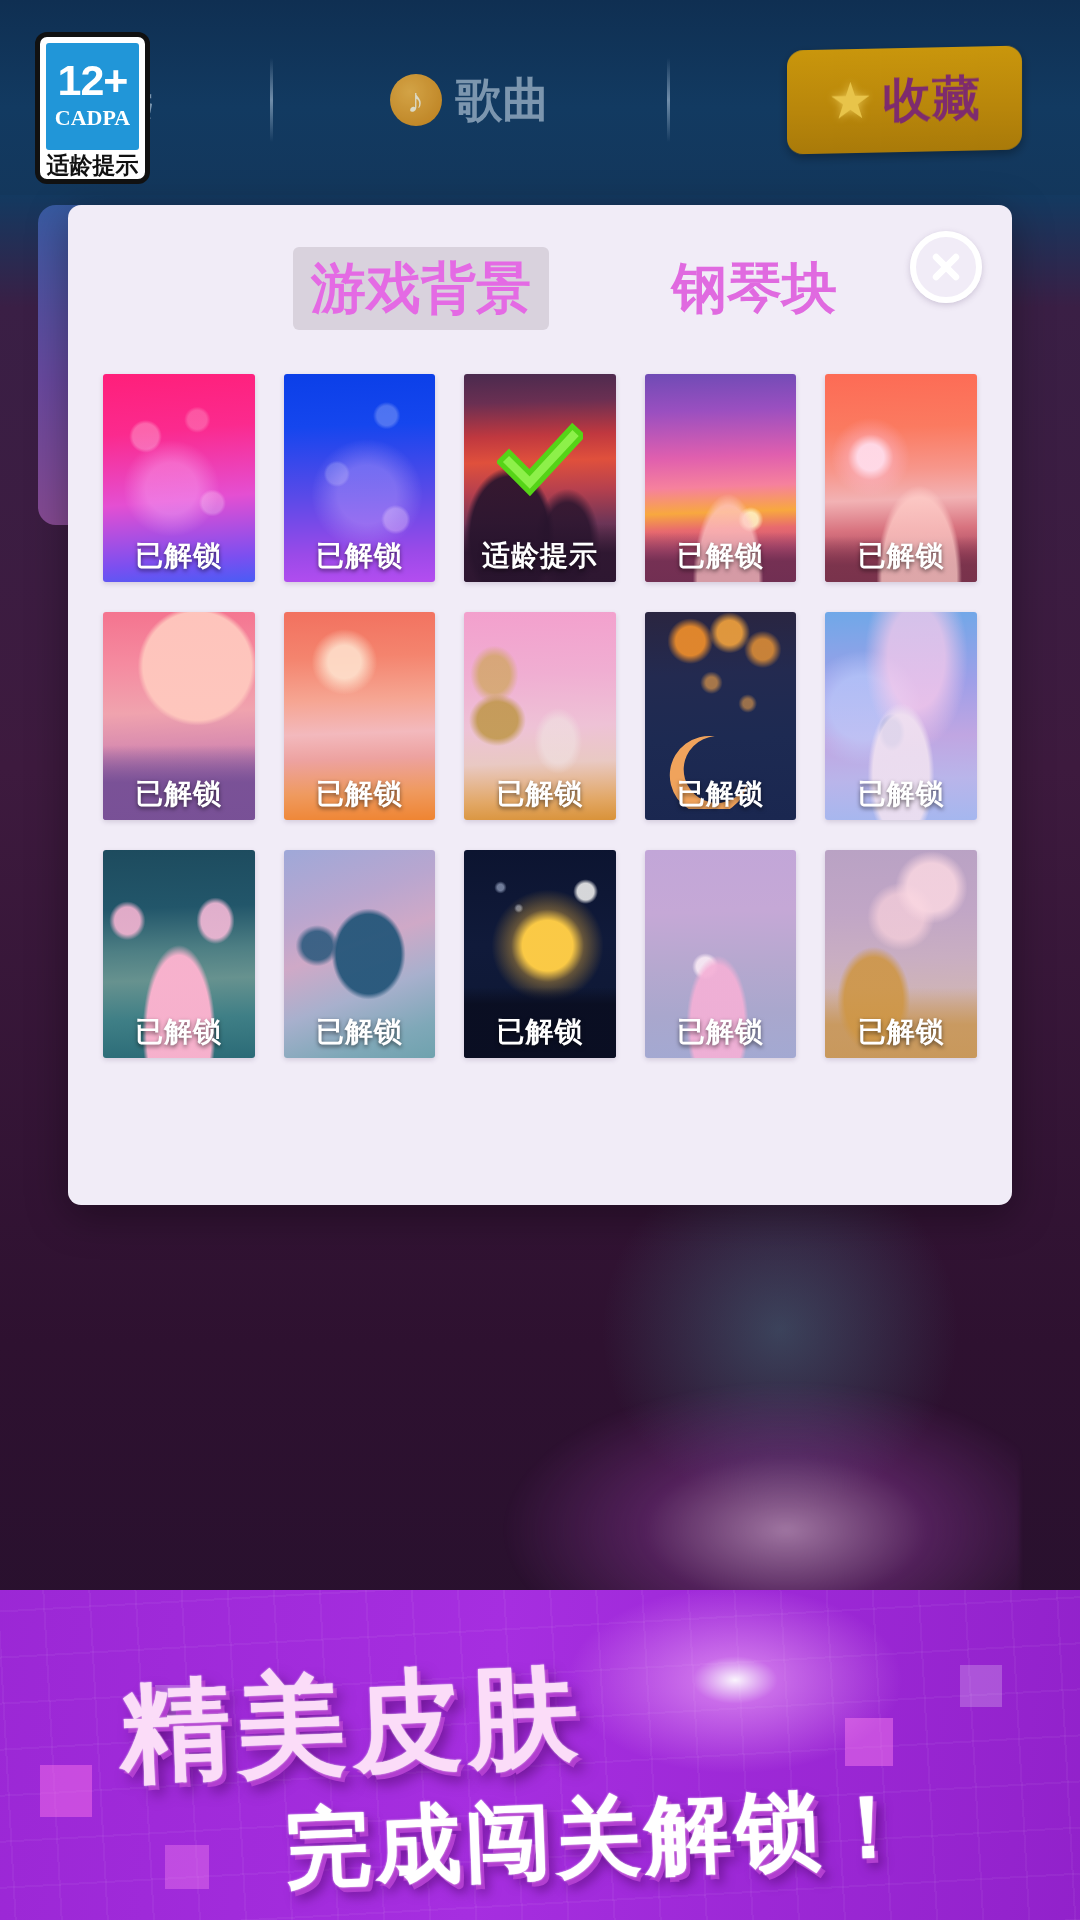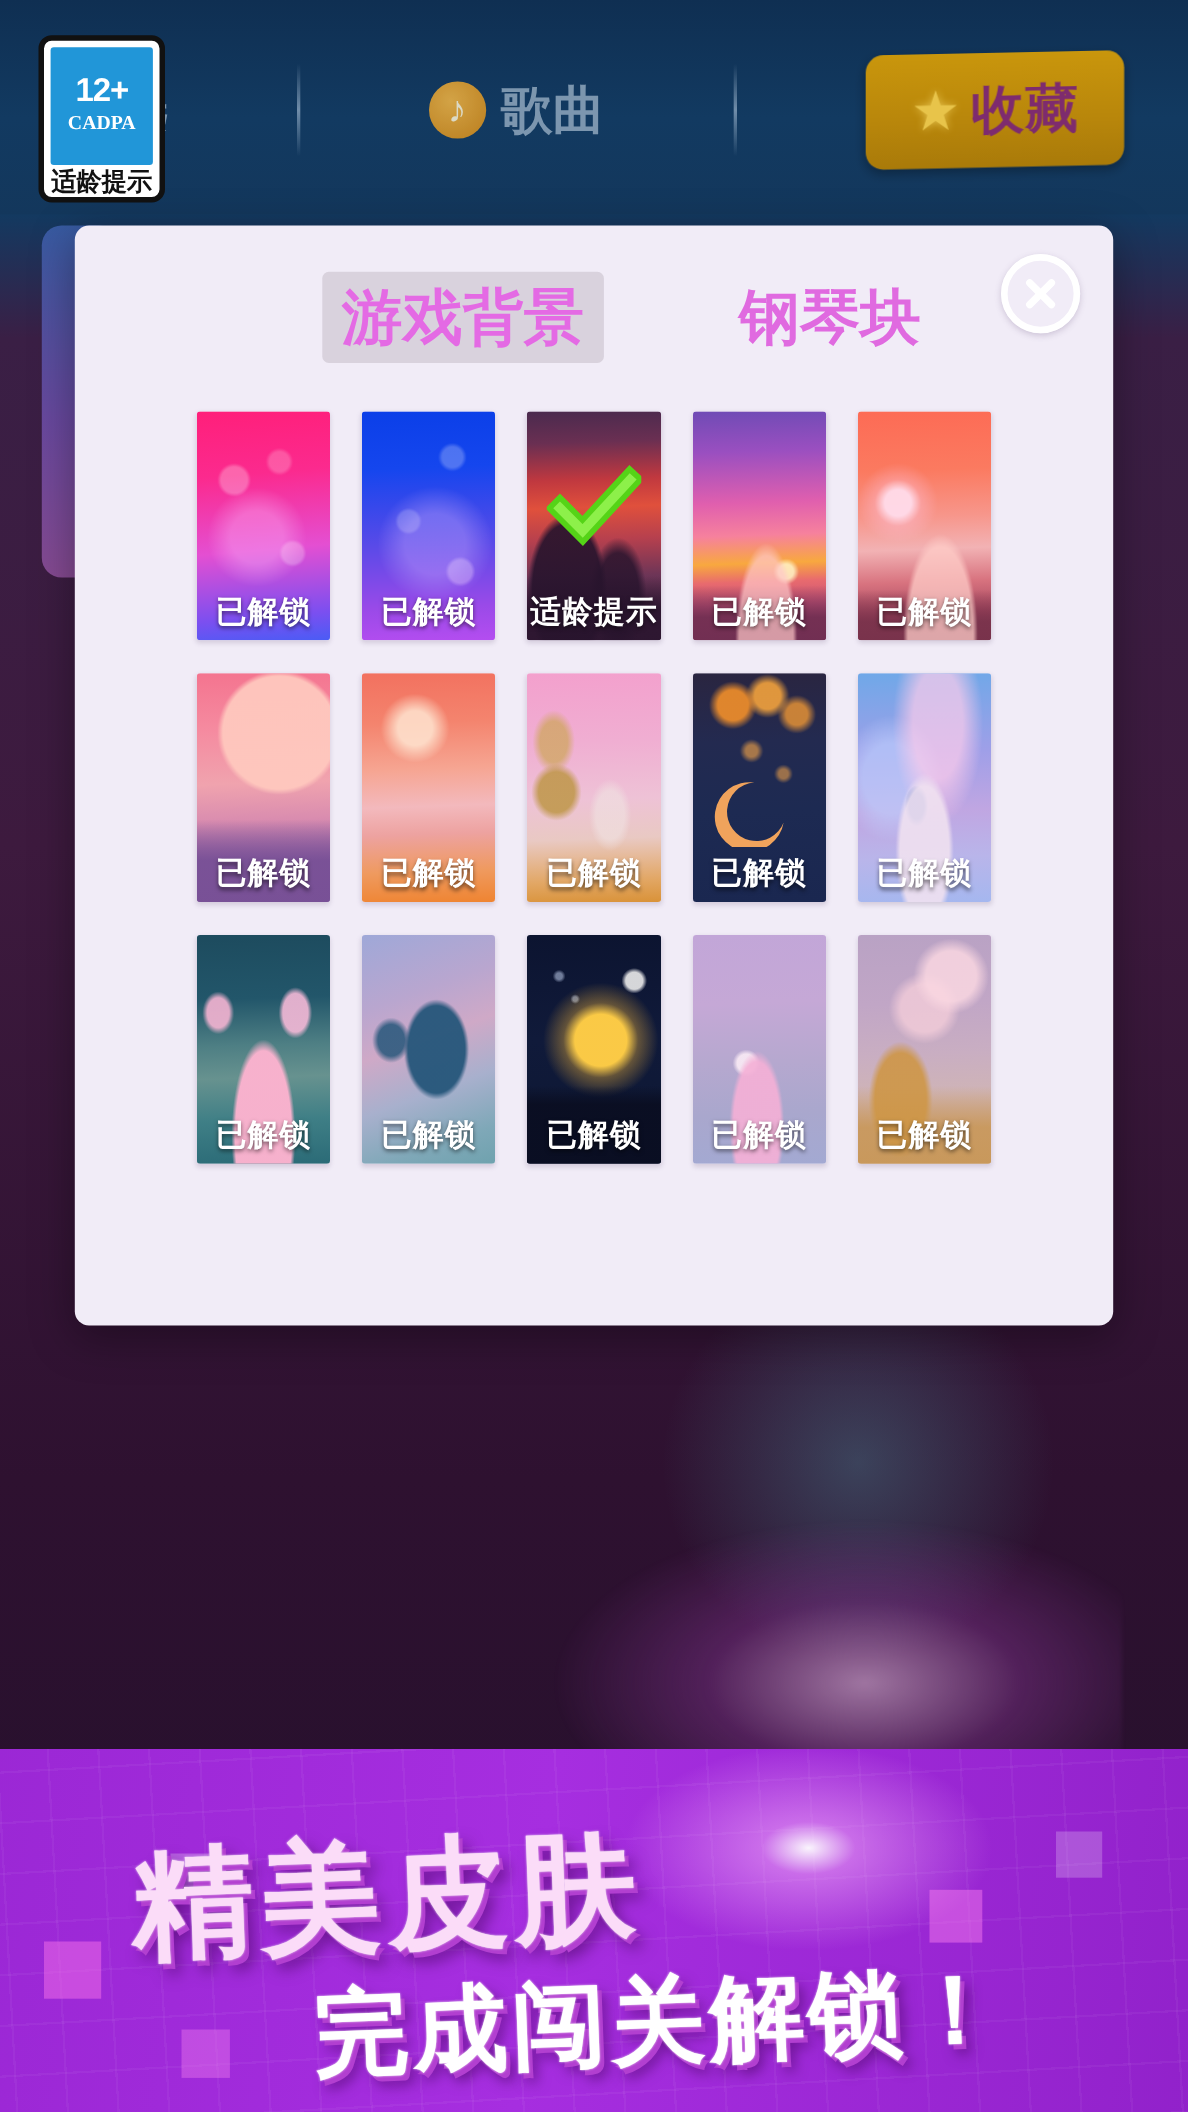--- a/index.html
+++ b/index.html
@@ -73,22 +73,22 @@
     position:absolute; left:35px; top:32px; width:115px; height:152px;
     background:#ffffff; border:5px solid #111; border-radius:12px;
     display:flex; flex-direction:column; align-items:center;
     padding:6px 6px 2px 6px; z-index:60;
   }
   .age-blue{
     width:100%; flex:1; background:#2196d8; border-radius:3px;
     display:flex; flex-direction:column; align-items:center; justify-content:center;
     padding-bottom:2px;
   }
-  .age-num{ color:#fff; font-size:30px; font-weight:700; line-height:.95; letter-spacing:-1px;}
-  .age-org{ color:#fff; font-family:"Liberation Serif","DejaVu Serif",serif; font-size:18px; font-weight:700; margin-top:4px;}
+  .age-num{ color:#fff; font-size:43px; font-weight:700; line-height:.95; letter-spacing:-1px;}
+  .age-org{ color:#fff; font-family:"Liberation Serif","DejaVu Serif",serif; font-size:22px; font-weight:700; margin-top:4px;}
   .age-cn{ color:#111; font-size:23px; font-weight:700; line-height:1; margin-top:4px;}
 
   
   .modal{
     position:absolute; left:68px; top:205px; width:944px; height:1000px;
     background:#f1ecf7; border-radius:13px;
     box-shadow:0 10px 40px rgba(0,0,0,.35);
     z-index:40;
   }
   .close-btn{
@@ -104,21 +104,21 @@
     display:flex; align-items:center; gap:105px;
     padding-left:225px; padding-top:42px;
   }
   .tab{
     font-size:55px; font-weight:700; color:#e06ae0;
     padding:10px 18px; border-radius:6px; line-height:1.15;
   }
   .tab.active{ background:#d9d2dd; color:#e46ae4; }
 
   .grid{
-    margin:44px auto 0 auto; width:722px;
+    margin:44px auto 0 auto; width:874px;
     display:grid; grid-template-columns:repeat(5,1fr); gap:30px 29px;
   }
   .thumb{
     position:relative; width:100%; height:208px;
     border-radius:3px; overflow:hidden;
     box-shadow:0 2px 5px rgba(90,70,110,.20);
   }
   .thumb .art{ position:absolute; inset:0; }
   .thumb .label{
     position:absolute; left:0; right:0; bottom:7px;

